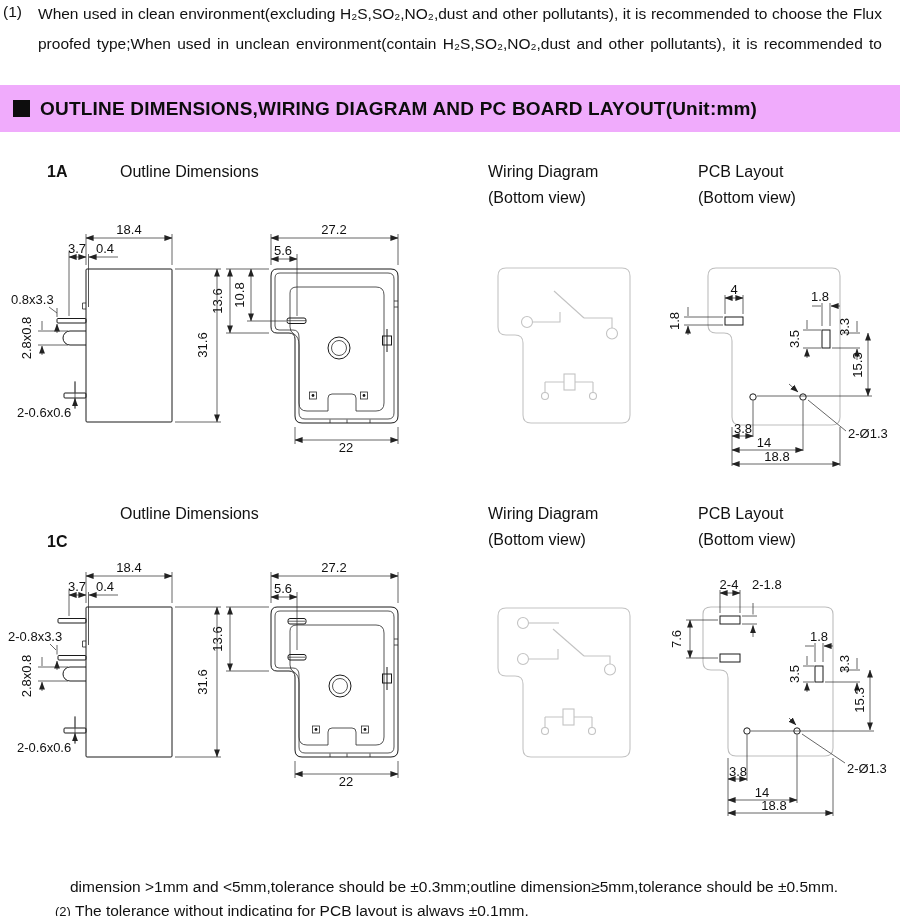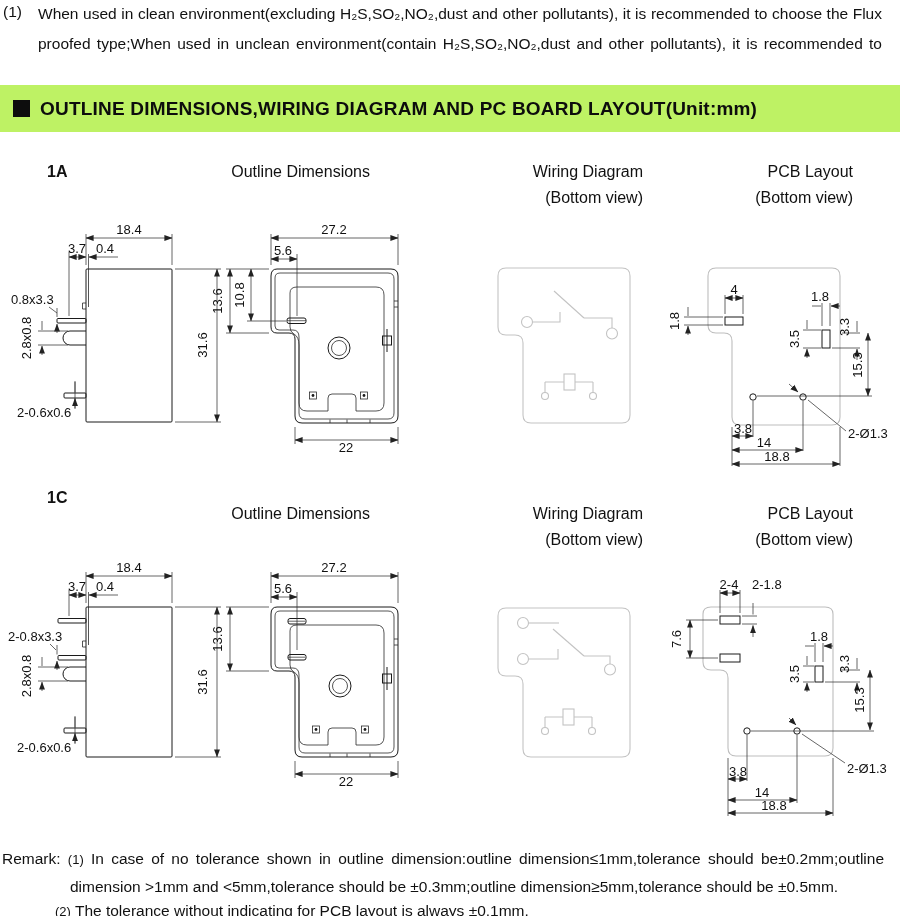--- a/index.html
+++ b/index.html
@@ -3,27 +3,27 @@
 <meta charset="utf-8">
 <style>
   html,body{margin:0;padding:0;background:#fff;}
   .page{position:relative;width:900px;height:916px;background:#fff;overflow:hidden;
         font-family:"Liberation Sans","DejaVu Sans",sans-serif;color:#111;}
   
   .note-marker{position:absolute;left:3px;top:3px;font-size:15.5px;}
   .nl{position:absolute;left:38px;width:844px;font-size:15.5px;line-height:22px;white-space:nowrap;}
   .nl.j{white-space:normal;text-align:justify;text-align-last:justify;}
   
-  .bar{position:absolute;left:0;top:85px;width:900px;height:47px;background:#bef264;}
+  .bar{position:absolute;left:0;top:85px;width:900px;height:47px;background:#f0abfc;}
   .sq{position:absolute;left:13px;top:15px;width:17px;height:17px;background:#0d0d0d;}
   .bar-title{position:absolute;left:40px;top:0;line-height:47px;font-size:19px;font-weight:bold;color:#0d0d0d;letter-spacing:.2px;}
   
   .rh{position:absolute;font-size:16px;line-height:19px;}
   .rh.b{font-weight:bold;margin-left:45px;}
-  .rh.c{text-align:right;}
+  .rh.c{text-align:left;}
   
   .rm{position:absolute;font-size:15.5px;line-height:22px;white-space:nowrap;}
   .rm.j{white-space:normal;text-align:justify;text-align-last:justify;}
   .mk{font-size:13px;}
   
   svg{position:absolute;left:0;}
   .k{stroke:#1a1a1a;stroke-width:1;fill:none;}
   .k8{stroke:#2a2a2a;stroke-width:.8;fill:none;}
   .e{stroke:#333;stroke-width:.75;fill:none;}
   .d{stroke:#333;stroke-width:.75;fill:none;marker-start:url(#ah);marker-end:url(#ah);}
@@ -47,21 +47,21 @@
     <span class="bar-title">OUTLINE DIMENSIONS,WIRING DIAGRAM AND PC BOARD LAYOUT(Unit:mm)</span>
   </div>
 
   <div class="rh b" style="left:2px;top:162px">1A</div>
   <div class="rh c" style="left:120px;top:162px;width:250px">Outline Dimensions</div>
   <div class="rh c" style="left:488px;top:162px;width:155px">Wiring Diagram</div>
   <div class="rh c" style="left:488px;top:188px;width:155px">(Bottom view)</div>
   <div class="rh c" style="left:698px;top:162px;width:155px">PCB Layout</div>
   <div class="rh c" style="left:698px;top:188px;width:155px">(Bottom view)</div>
 
-  <div class="rh b" style="left:2px;top:488px">1C</div>
+  <div class="rh b" style="left:2px;top:532px">1C</div>
   <div class="rh c" style="left:120px;top:504px;width:250px">Outline Dimensions</div>
   <div class="rh c" style="left:488px;top:504px;width:155px">Wiring Diagram</div>
   <div class="rh c" style="left:488px;top:530px;width:155px">(Bottom view)</div>
   <div class="rh c" style="left:698px;top:504px;width:155px">PCB Layout</div>
   <div class="rh c" style="left:698px;top:530px;width:155px">(Bottom view)</div>
 
   <svg style="top:218px" width="900" height="262" viewBox="0 218 900 262">
     <defs>
       <marker id="ah" viewBox="0 0 10 10" refX="9.5" refY="5" markerWidth="8" markerHeight="8" orient="auto-start-reverse" markerUnits="userSpaceOnUse">
         <path d="M0 1.3 L10 5 L0 8.7 Z" fill="#222"></path>
@@ -291,24 +291,19 @@
       <path class="e" d="M728 758 V816 M747 735 V781 M797 735 V803 M833 758 V816"></path>
       <path class="d" d="M728 779 H747"></path>
       <text class="t" x="738" y="776" text-anchor="middle">3.8</text>
       <path class="d" d="M728 800 H797"></path>
       <text class="t" x="762" y="797" text-anchor="middle">14</text>
       <path class="d" d="M728 813 H833"></path>
       <text class="t" x="774" y="810" text-anchor="middle">18.8</text>
     </g>
   </svg>
 
-  <div class="rm j" style="left:2px;top:848px;width:882px">
-    <span>Remark:</span>
-    <span class="mk">(1)</span>
-    <span>In case of no tolerance shown in outline dimension:outline dimension≤1mm,tolerance should be±0.2mm;outline</span>
-  </div>
   <div class="rm" style="left:70px;top:876px">dimension &gt;1mm and &lt;5mm,tolerance should be ±0.3mm;outline dimension≥5mm,tolerance should be ±0.5mm.</div>
   <div class="rm" style="left:55px;top:900px">
     <span class="mk">(2)</span>
     <span>The tolerance without indicating for PCB layout is always ±0.1mm.</span>
   </div>
 
 </div>
 
 </body></html>

